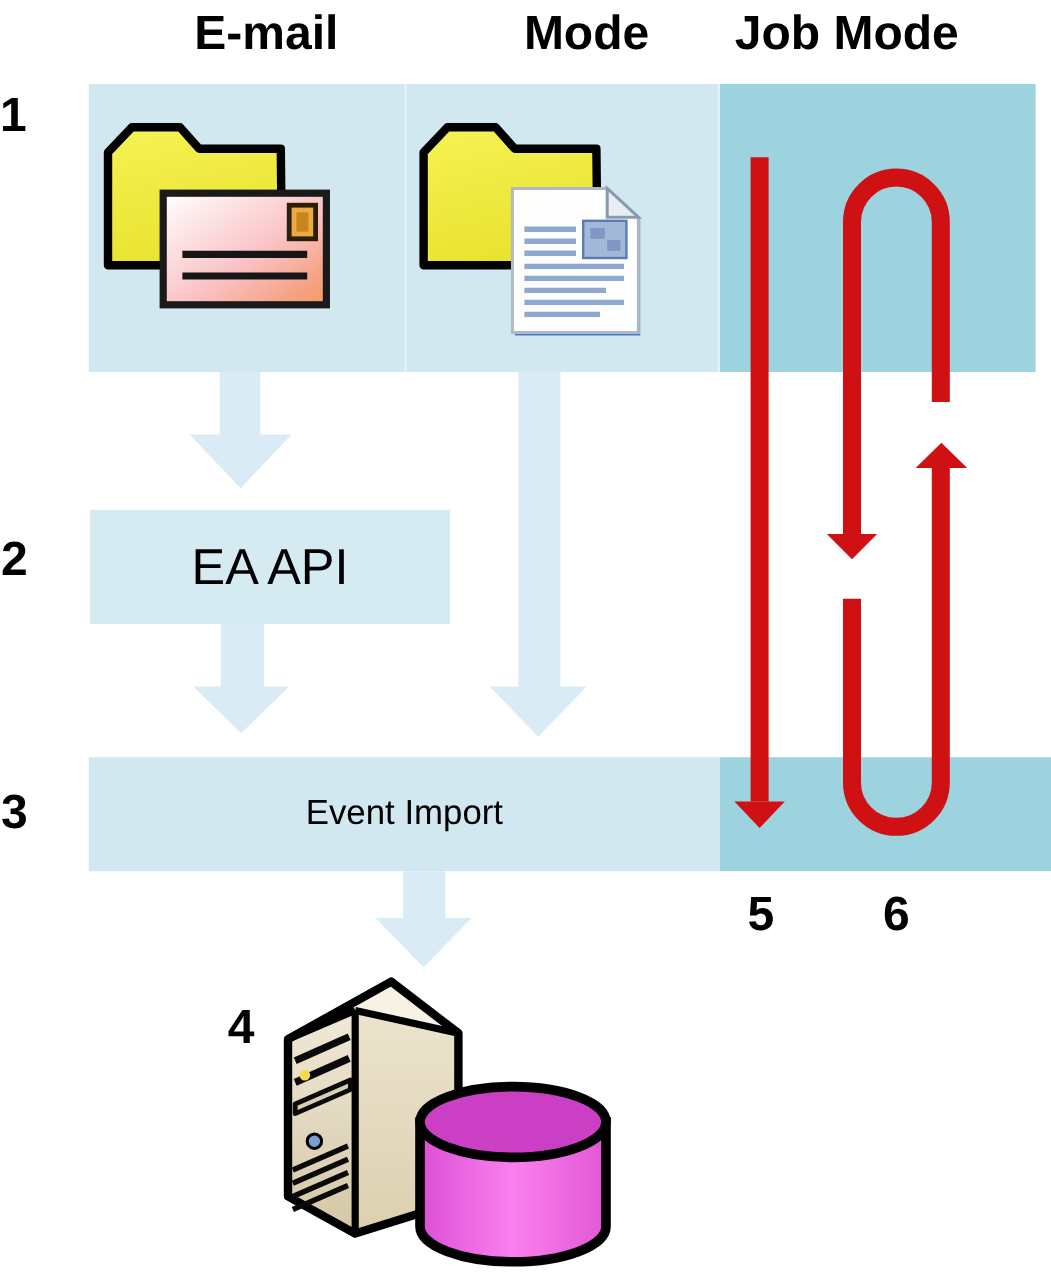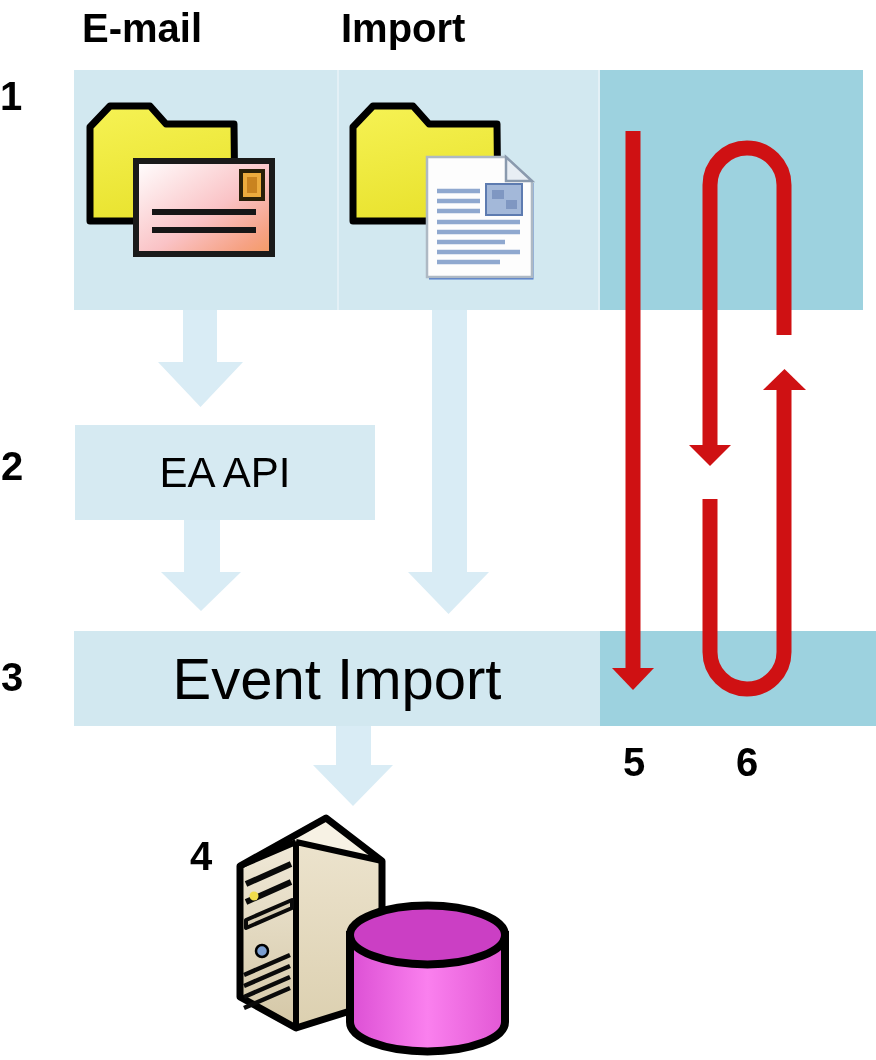--- a/index.html
+++ b/index.html
@@ -9,43 +9,44 @@
   }
   .band{position:absolute;margin-left:24px;}
   .row1-light{left:50px;top:70px;width:526px;height:240px;background:var(--light_band,#d2e8f0);}
   .row1-dark{left:576px;top:70px;width:263px;height:240px;background:var(--dark_band,#9dd2df);}
   .seam{position:absolute;top:0;width:2px;height:100%;background:var(--seam,#e3f0f6);}
   .seam-a{left:263px;}
   .seam-b{left:524px;}
   .ea-api-box{left:51px;top:425px;width:300px;height:95px;background:var(--box_blue,#d6eaf2);
     display:flex;align-items:center;justify-content:center;font-size:42px;}
   .event-light{left:50px;top:631px;width:526px;height:95px;background:var(--light_band,#d2e8f0);
-    display:flex;align-items:center;justify-content:center;font-size:58px;}
+    display:flex;align-items:center;justify-content:center;font-size:29px;}
   .event-dark{left:576px;top:631px;width:299px;height:95px;background:var(--dark_band,#9dd2df);}
-  .hdr{position:absolute;top:6px;height:44px;line-height:44px;text-align:left;
+  .hdr{position:absolute;top:6px;height:44px;line-height:44px;text-align:right;
     font-weight:bold;font-size:40px;}
   .hdr-email{left:82px;width:200px;}
   .hdr-files{left:341px;width:200px;}
   .hdr-jobmode{left:599px;width:200px;}
   .num{position:absolute;font-weight:bold;font-size:40px;line-height:40px;text-align:center;}
   .num-1{left:0;top:76px;width:22px;}
   .num-2{left:0;top:446px;width:24px;}
   .num-3{left:0;top:657px;width:24px;}
   .num-4{left:187px;top:836px;width:28px;}
   .num-5{left:620px;top:742px;width:28px;}
   .num-6{left:733px;top:742px;width:28px;}
   svg.overlay{position:absolute;left:0;top:0;width:876px;height:1060px;}
 </style>
 </head>
 <body>
 
 <div class="canvas">
 
   <div class="hdr hdr-email">E-mail</div>
-  <div class="hdr hdr-files">Import</div>
+  <div class="hdr hdr-files">Mode</div>
+  <div class="hdr hdr-jobmode">Job Mode</div>
 
   <div class="band row1-light">
     <div class="seam seam-a"></div>
     <div class="seam seam-b"></div>
   </div>
   <div class="band row1-dark"></div>
 
   <div class="band ea-api-box">
     <span>EA API</span>
   </div>

